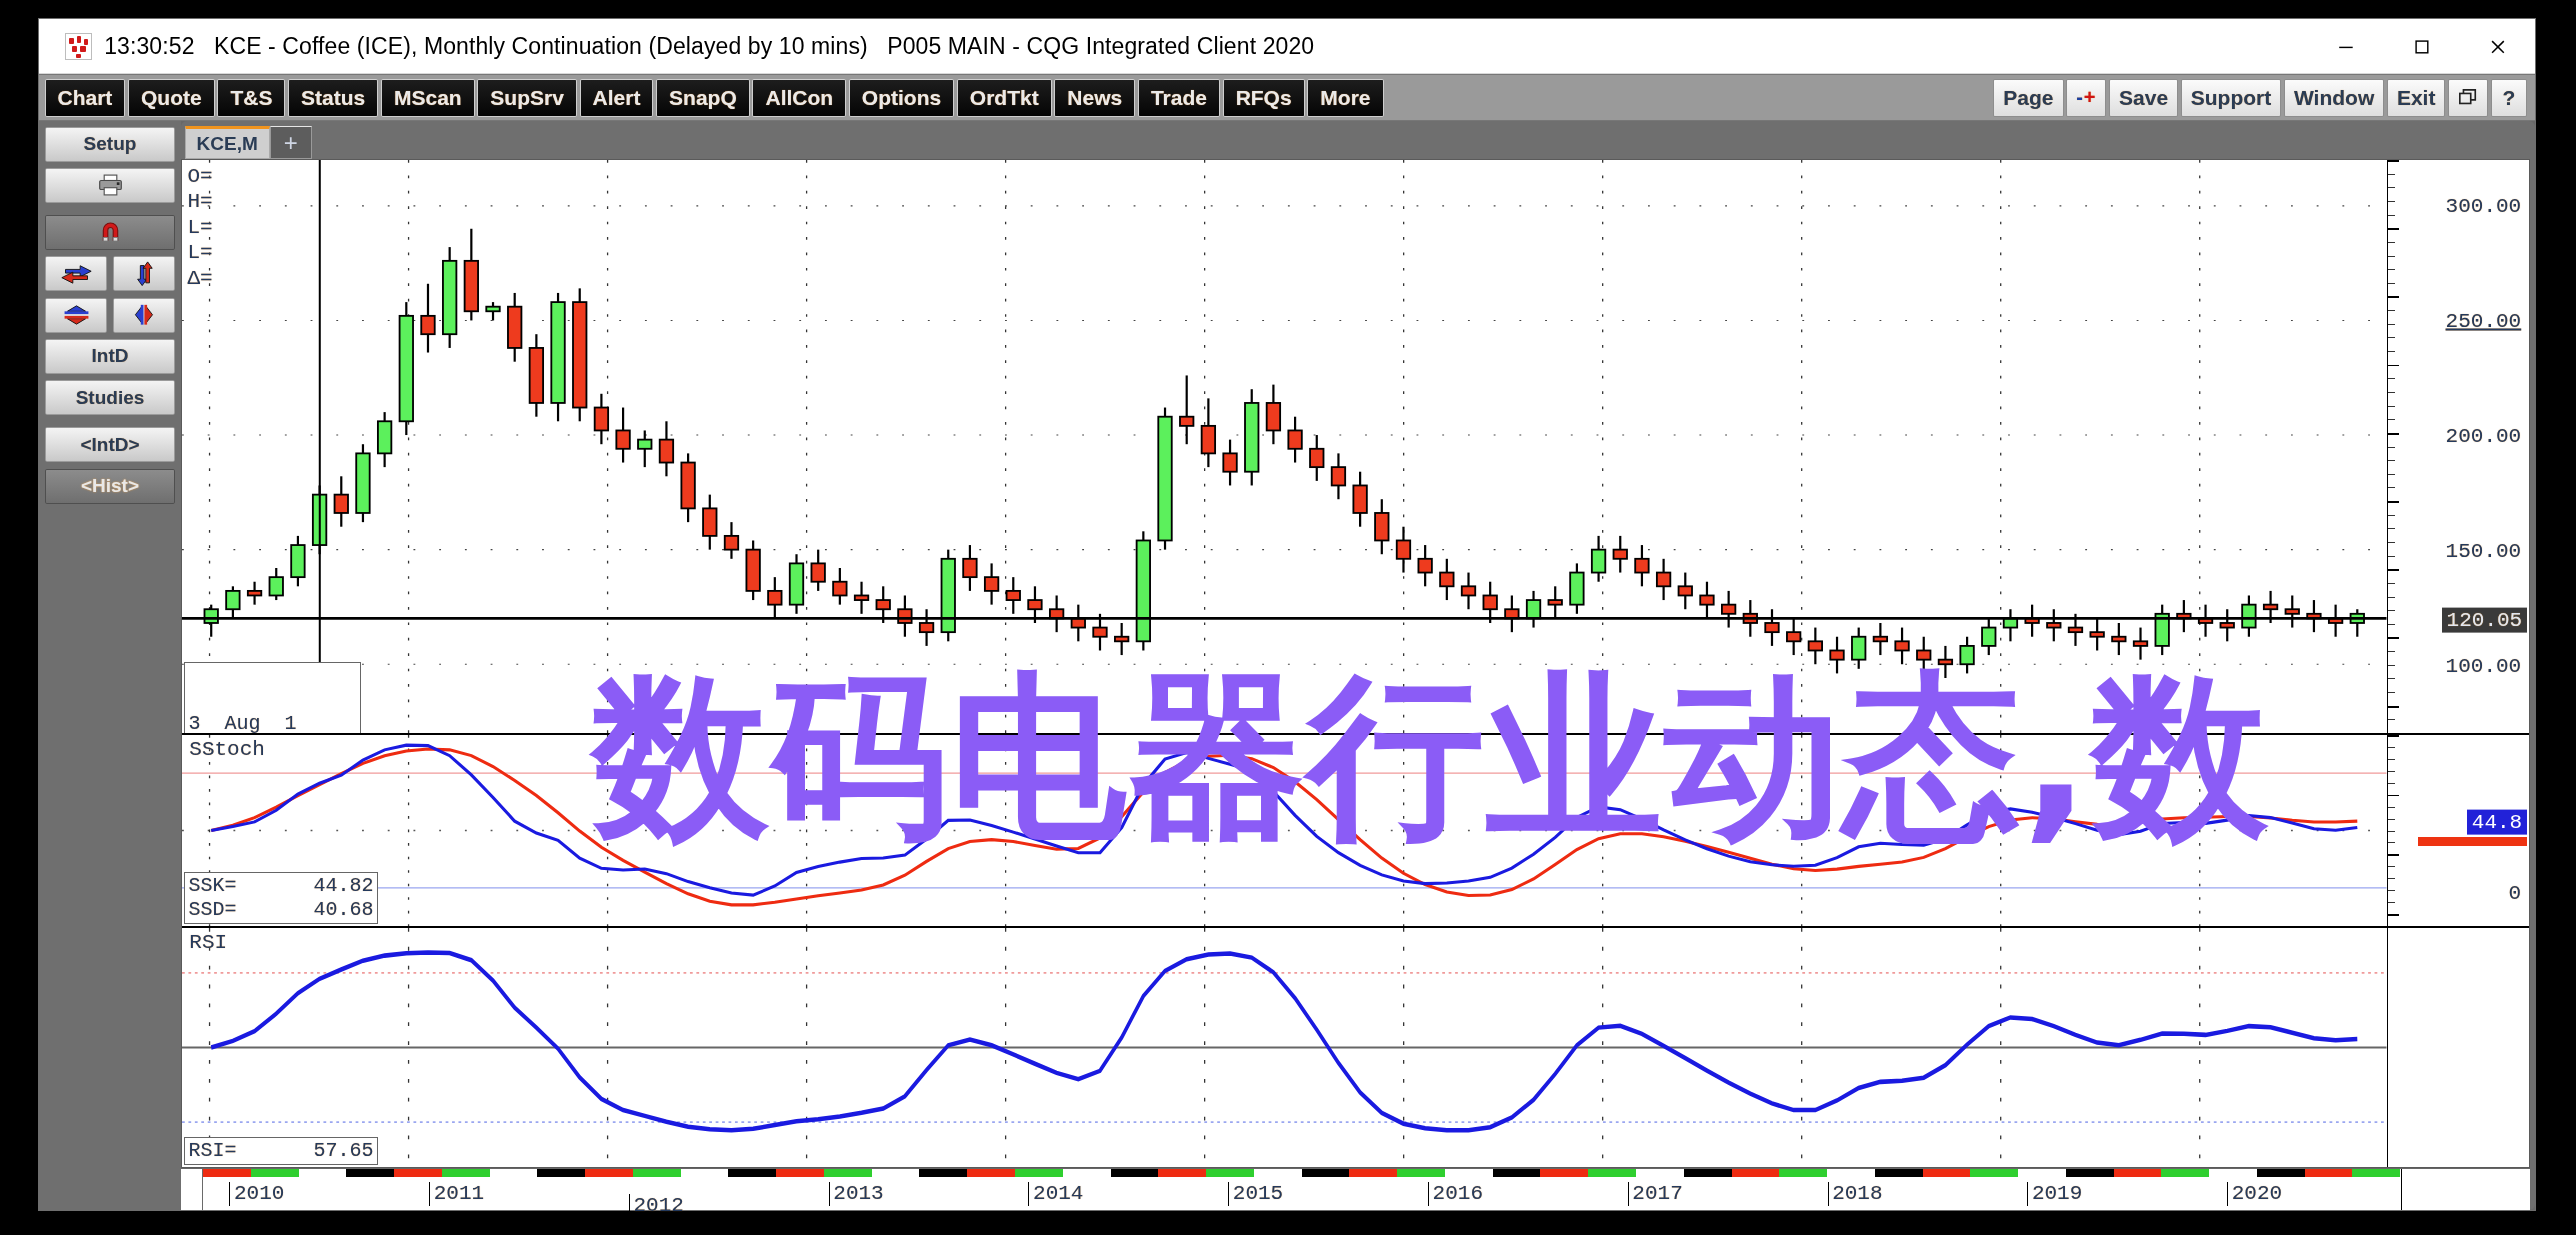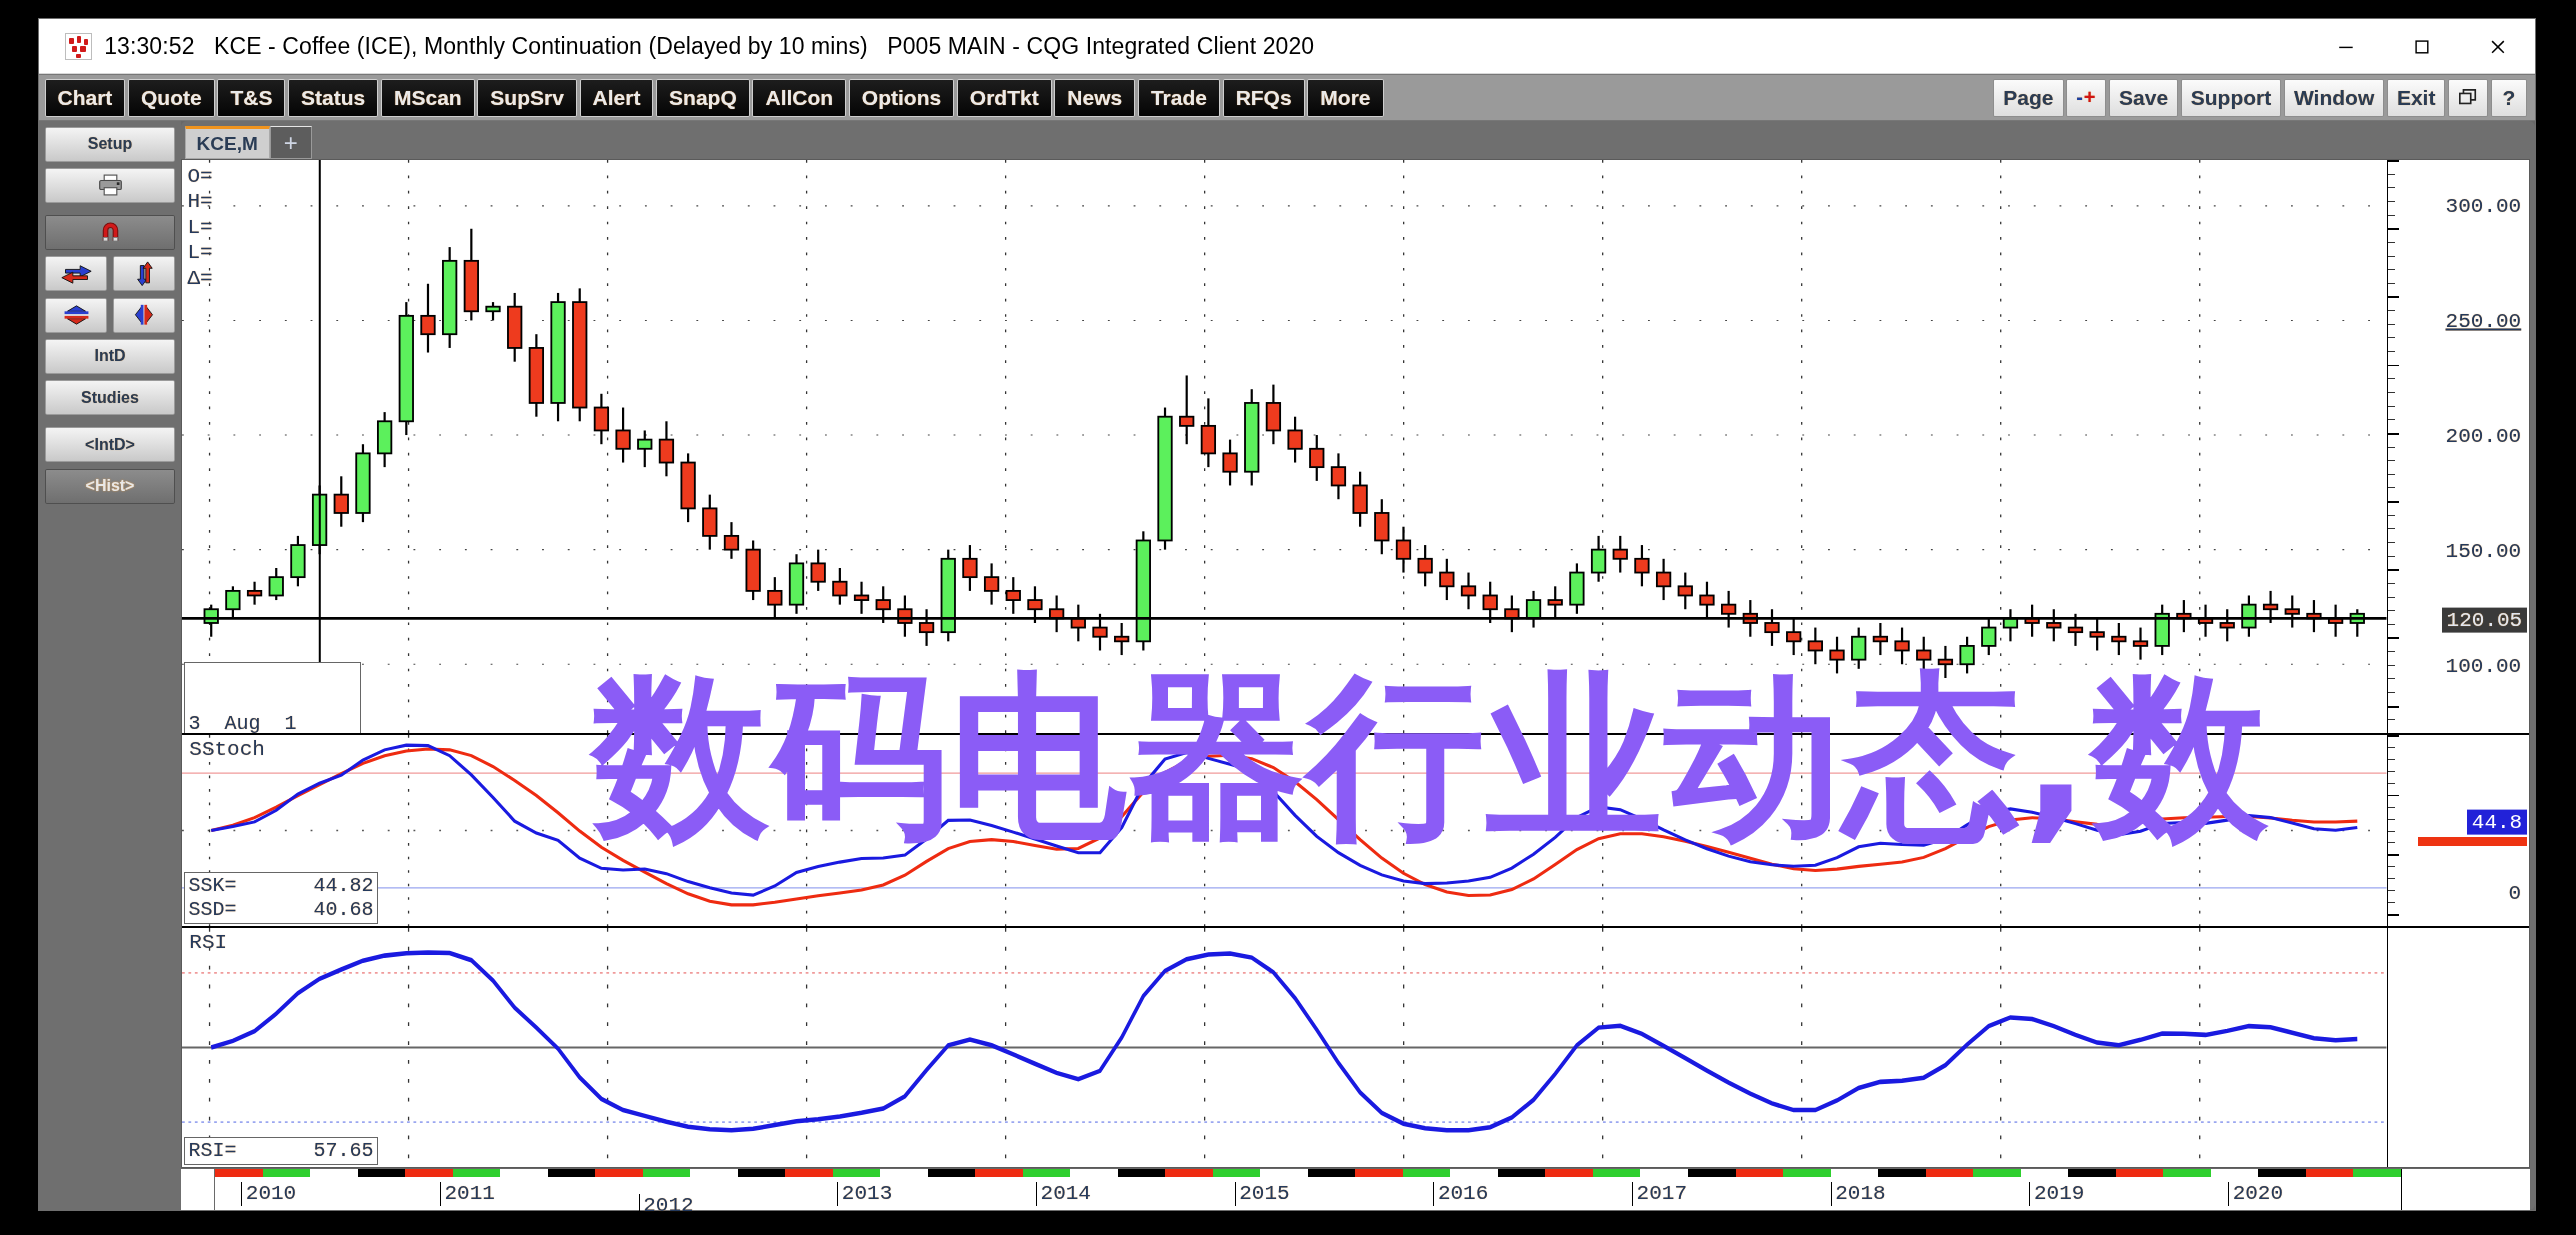--- a/index.html
+++ b/index.html
@@ -113,21 +113,21 @@
     padding: 5.5px 6.4px 0 6.4px;
     flex: 0 0 auto;
     display: flex; flex-direction: column;
   }
   .sb-btn {
     height: 35px;
     background: linear-gradient(#f4f4f4, #c9c9c9);
     border: 0.9px solid #9b9b9b;
     border-radius: 1.8px;
     color: #2a3c55;
-    font-size: 16px; font-weight: bold;
+    font-size: 19px; font-weight: bold;
     display: flex; align-items: center; justify-content: center;
     margin-bottom: 6.4px;
     cursor: default;
     text-shadow: 0 0 0.9px rgba(220,140,40,.75);
   }
   .sb-btn.pressed {
     background: linear-gradient(#8c8c8c, #6f6f6f);
     border: 0.9px solid #4f4f4f;
     color: #e8e8e8;
     text-shadow: 0 0 1.8px rgba(255,170,70,.9);
@@ -255,21 +255,20 @@
   }
   .yred-bar { position:absolute; right:1.8px; height:9px; background:#ee3311; }
   .ytick { position:absolute; left:0; width:11px; height:1.8px; background:#000; }
   .ytick.minor { width: 7.3px; height: 0.9px; background:#333; }
 
   
   #xaxis {
     height: 42px; flex: 0 0 auto; display: flex;
     background:#fff; border-top: 0.9px solid #666;
     position: relative;
-    padding-left: 12px;
   }
   #x-left-box { width: 22px; border-right: 1.8px solid #6a6a6a; background:#fff; flex:0 0 auto;}
   #x-main { flex: 1 1 auto; position: relative; }
   #x-colorbar { position:absolute; left:0; right:0; top:0; height:8.2px; display:flex; }
   #x-colorbar span { display:block; height:100%; }
   .xlabel {
     position:absolute; top:12.7px;
     font-family:"Liberation Mono", monospace;
     font-size:21px; color:#243a5e;
     text-shadow: 0 0 0.9px rgba(230,150,50,.8);

